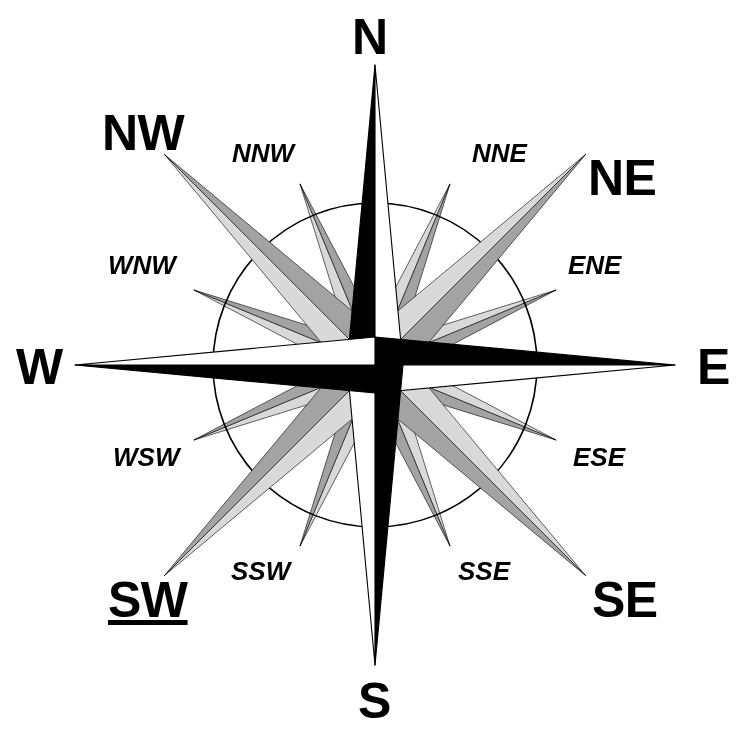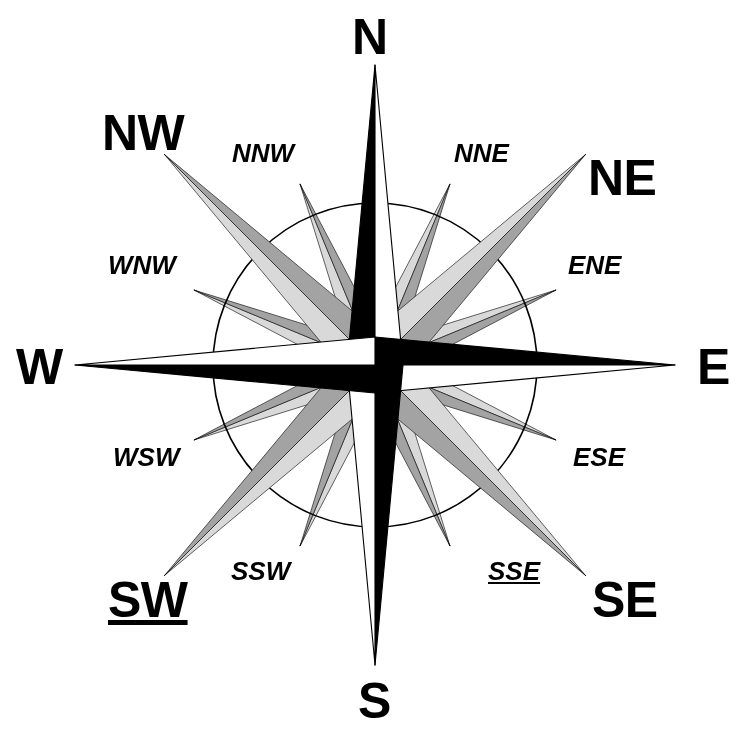--- a/index.html
+++ b/index.html
@@ -93,23 +93,23 @@
 
   <div id="labels-layer">
       <div class="label label-cardinal" style="left: 352px; top: 12px;">N</div>
       <div class="label label-cardinal" style="left: 697px; top: 342px;">E</div>
       <div class="label label-cardinal" style="left: 358px; top: 676px;">S</div>
       <div class="label label-cardinal" style="left: 16px; top: 342px;">W</div>
       <div class="label label-cardinal" style="left: 588px; top: 108px; margin-top: 45px;">NE</div>
       <div class="label label-cardinal" style="left: 592px; top: 575px;">SE</div>
       <div class="label label-cardinal" style="left: 108px; top: 575px; text-decoration: underline;">SW</div>
       <div class="label label-cardinal" style="left: 102px; top: 108px;">NW</div>
-      <div class="label label-secondary" style="left: 454px; top: 140px; font-style: italic;">NNE</div>
+      <div class="label label-secondary" style="left: 472px; top: 140px; font-style: italic;">NNE</div>
       <div class="label label-secondary" style="left: 568px; top: 252px;">ENE</div>
       <div class="label label-secondary" style="left: 573px; top: 444px;">ESE</div>
-      <div class="label label-secondary" style="left: 488px; top: 558px; text-decoration: underline;">SSE</div>
+      <div class="label label-secondary" style="left: 458px; top: 558px;">SSE</div>
       <div class="label label-secondary" style="left: 231px; top: 558px;">SSW</div>
       <div class="label label-secondary" style="left: 113px; top: 444px;">WSW</div>
       <div class="label label-secondary" style="left: 108px; top: 252px;">WNW</div>
       <div class="label label-secondary" style="left: 232px; top: 140px;">NNW</div>
     </div>
 
 </div>
 
 </body></html>

